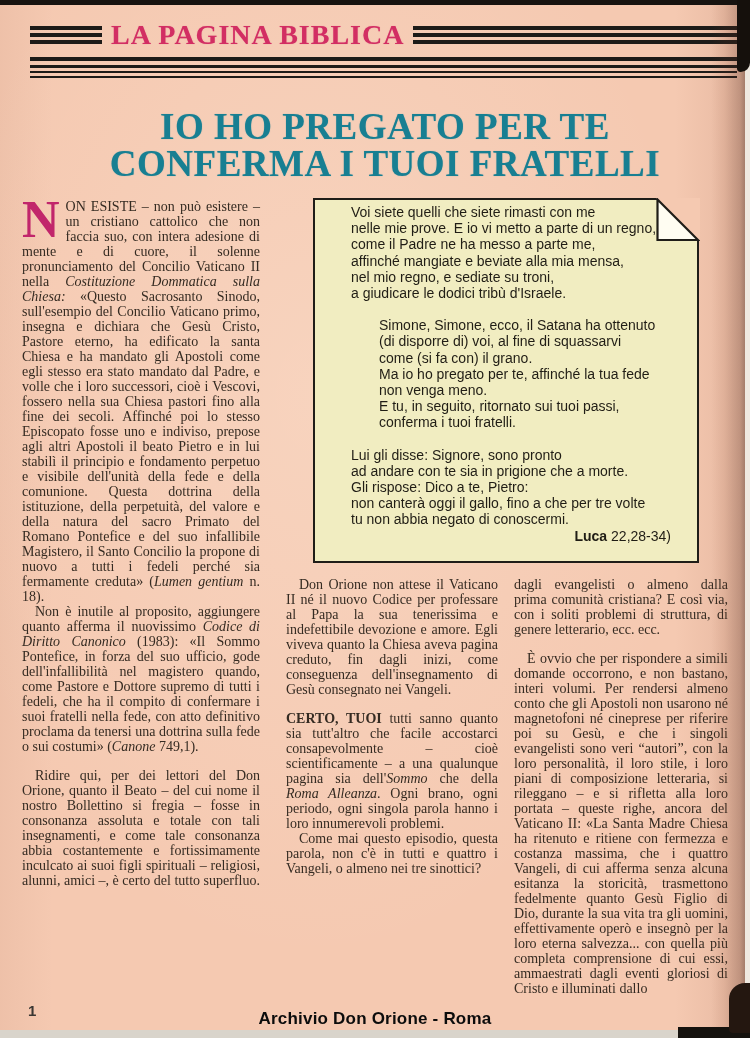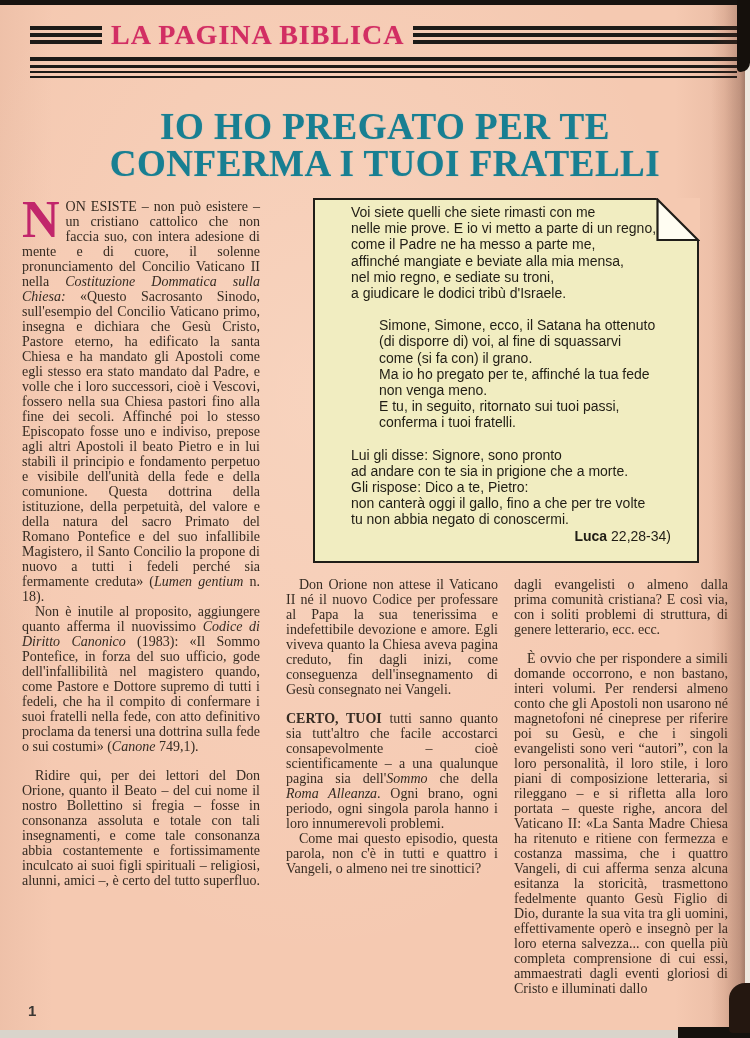--- a/index.html
+++ b/index.html
@@ -136,20 +136,21 @@
       <p class="ind "><span>Don Orione non attese il Vaticano II né il nuovo Codice per professare al Papa la sua tenerissima e indefettibile devozione e amore. Egli viveva quanto la Chiesa aveva pagina creduto, fin dagli inizi, come conseguenza dell'insegnamento di Gesù consegnato nei Vangeli.</span></p>
       <p class="gap"><b>CERTO, TUOI</b><span> tutti sanno quanto sia tutt'altro che facile accostarci consapevolmente – cioè scientificamente – a una qualunque pagina sia dell'</span><i>Sommo</i><span> che della </span><i>Roma Alleanza</i><span>. Ogni brano, ogni periodo, ogni singola parola hanno i loro innumerevoli problemi.</span></p>
       <p class="ind "><span>Come mai questo episodio, questa parola, non c'è in tutti e quattro i Vangeli, o almeno nei tre sinottici?</span></p>
     </div>
   <div class="col col-right">
       <p class=""><span>dagli evangelisti o almeno dalla prima comunità cristiana? E così via, con i soliti problemi di struttura, di genere letterario, ecc. ecc.</span></p>
       <p class="ind gap"><span>È ovvio che per rispondere a simili domande occorrono, e non bastano, interi volumi. Per rendersi almeno conto che gli Apostoli non usarono né magnetofoni né cineprese per riferire poi su Gesù, e che i singoli evangelisti sono veri “autori”, con la loro personalità, il loro stile, i loro piani di composizione letteraria, si rileggano – e si rifletta alla loro portata – queste righe, ancora del Vaticano II: «La Santa Madre Chiesa ha ritenuto e ritiene con fermezza e costanza massima, che i quattro Vangeli, di cui afferma senza alcuna esitanza la storicità, trasmettono fedelmente quanto Gesù Figlio di Dio, durante la sua vita tra gli uomini, effettivamente operò e insegnò per la loro eterna salvezza... con quella più completa comprensione di cui essi, ammaestrati dagli eventi gloriosi di Cristo e illuminati dallo</span></p>
     </div>
 
   <div class="page-number">1</div>
+  <div class="watermark">Archivio Don Orione - Roma</div>
 
   <div class="edge-shade"></div>
   <div class="edge-light"></div>
   <div class="corner-top"></div>
   <div class="corner-bottom"></div>
   <div class="bottom-strip"></div>
   <div class="bottom-dark"></div>
 
 </div>
 

